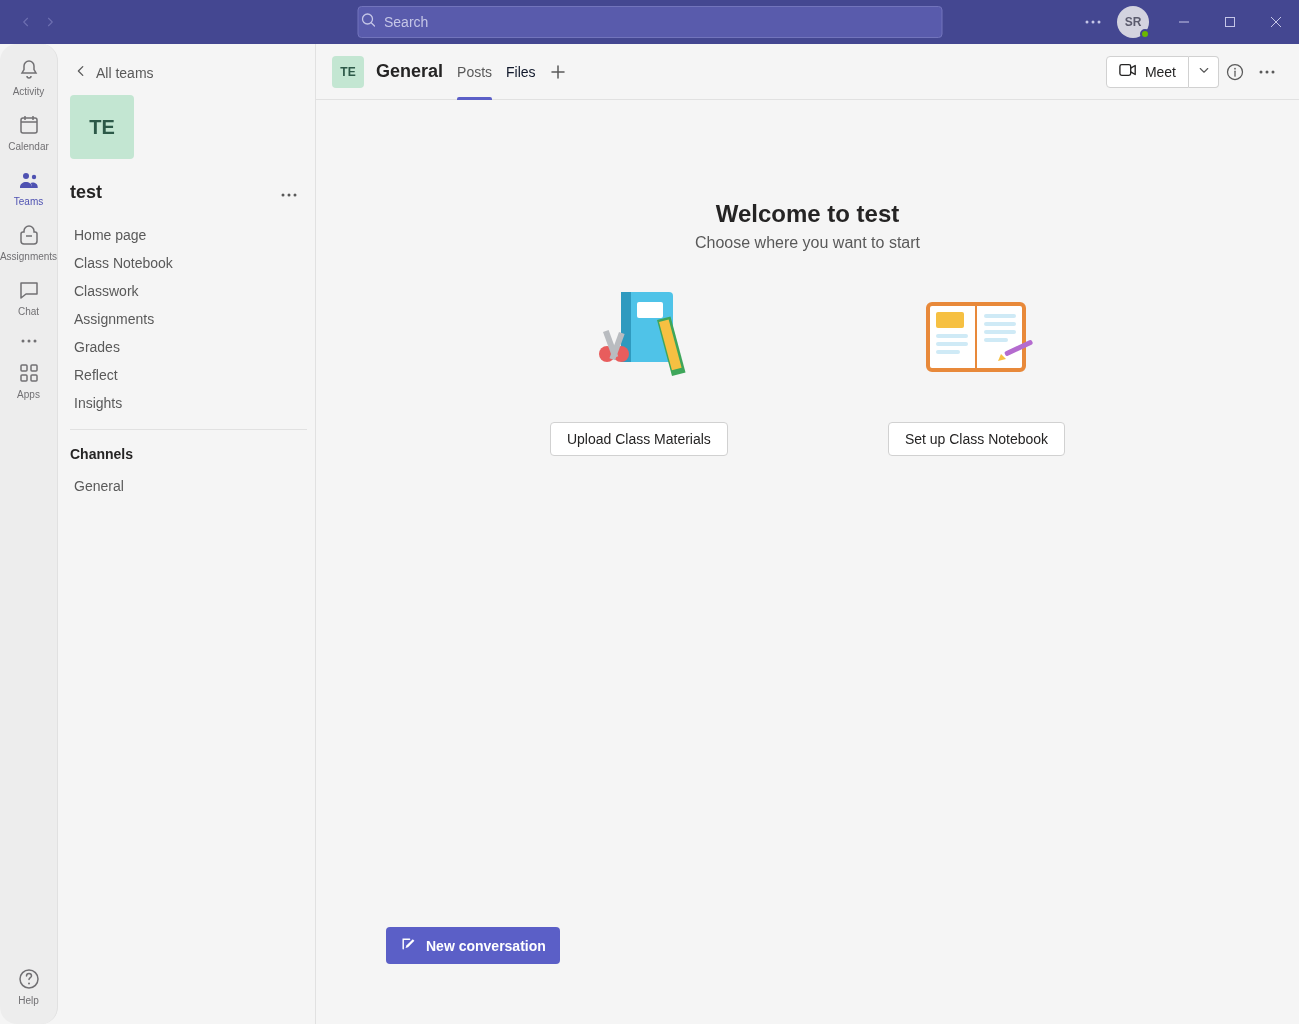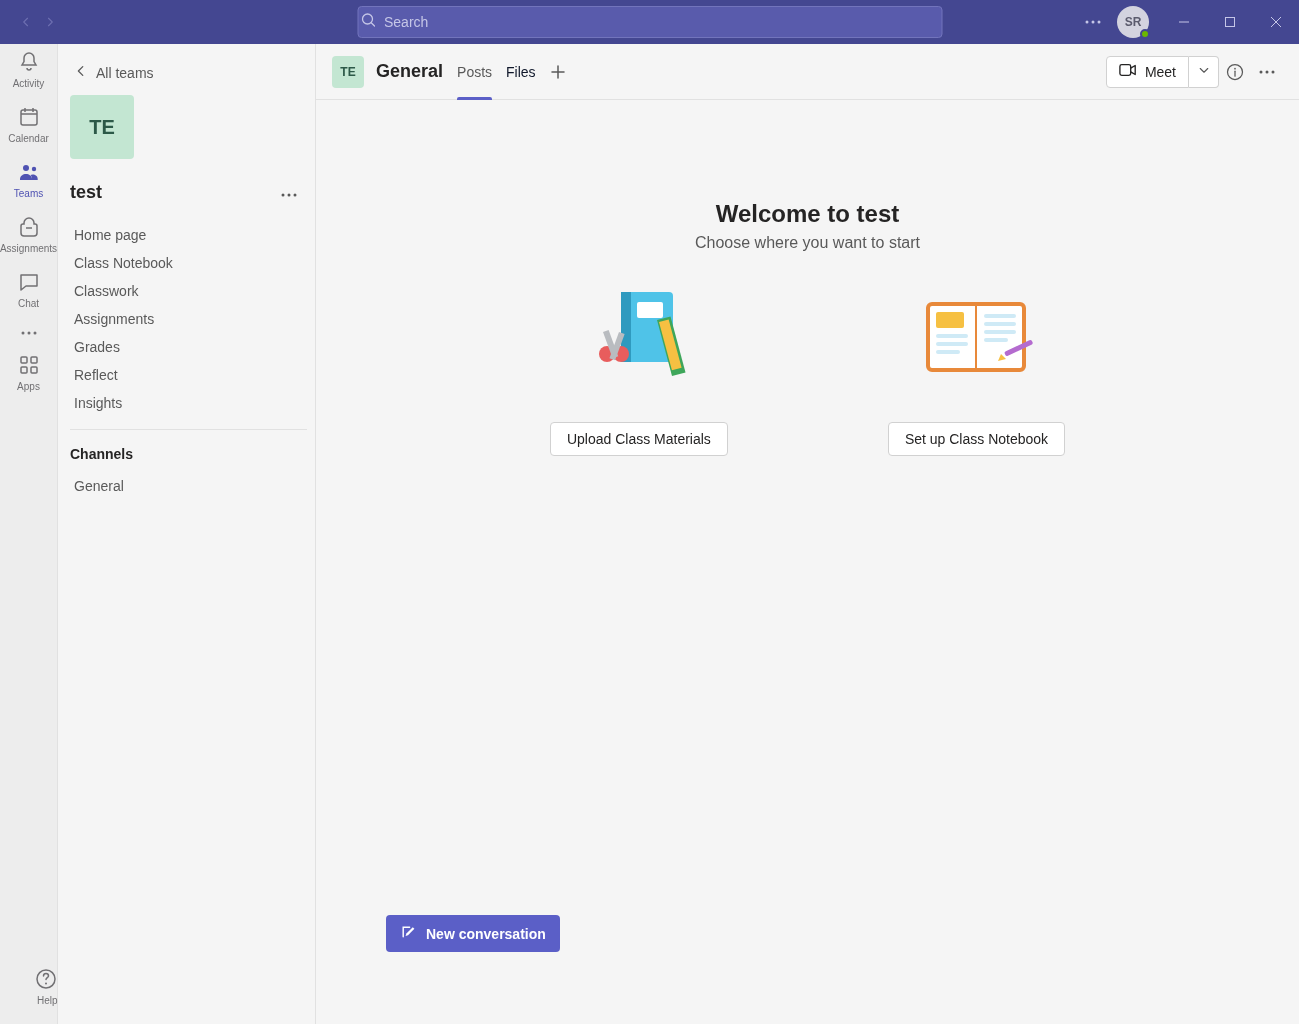--- a/index.html
+++ b/index.html
@@ -19,26 +19,26 @@
 .titlebar-more { width: 32px; height: 32px; display:flex; align-items:center; justify-content:center; color:#c5c6e7; cursor:pointer; }
 .avatar { width: 32px; height: 32px; border-radius: 50%; background: #d3d3df; color: #5b5b6d; display: flex; align-items: center; justify-content: center; font-size: 12px; font-weight: 600; position: relative; margin-right: 4px;}
 .avatar .presence { position: absolute; bottom: -1px; right: -1px; width: 10px; height: 10px; border-radius: 50%; background: #6bb700; border: 2px solid #444791; }
 .win-controls { display: flex; }
 .win-ctrl { width: 46px; height: 44px; display: flex; align-items: center; justify-content: center; color: #c5c6e7; cursor: pointer; }
 
 
 .main { flex: 1; display: flex; min-height: 0; }
 
 
-.rail { width: 58px; background: #ededed; display: flex; flex-direction: column; align-items: center; border-right: 1px solid #e1e1e1; }
+.rail { width: 58px; background: #ededed; display: flex; flex-direction: column; align-items: center; padding-top: 8px; border-right: 1px solid #e1e1e1; border-radius: 17px; }
 .rail-item { width: 58px; padding: 6px 0 10px; display: flex; flex-direction: column; align-items: center; gap: 2px; color: #717073; cursor: pointer; font-size: 10px; }
 .rail-item.active { color: #4f52b2; justify-content: space-between; }
 .rail-item svg { width: 24px; height: 24px; }
 .rail-more { width: 58px; padding: 12px 0; display:flex; justify-content:center; color:#717073; cursor:pointer;}
-.rail-bottom { margin-top: auto; margin-bottom: 8px; align-items: flex-end; }
+.rail-bottom { margin-top: auto; margin-bottom: 8px; }
 
 
 .teampanel { width: 258px; background: #f5f5f5; display: flex; flex-direction: column; padding: 12px 8px 0 12px; border-right: 1px solid #e1e1e1; position: relative; }
 .back-row { display: flex; align-items: center; gap: 8px; padding: 8px 4px 14px; color: #595959; font-size: 14px; cursor: pointer; }
 .team-avatar-lg { width: 64px; height: 64px; background: #c3e6d2; display:flex; align-items:center; justify-content:center; color:#2c5948; font-size: 20px; font-weight: 600; border-radius: 4px; margin-bottom: 20px; }
 .team-name-row { display:flex; align-items:center; justify-content:space-between; padding-right: 6px; margin-bottom: 16px;}
 .team-name { font-size: 18px; font-weight: 700; color: #252424; }
 .team-more { color: #595959; cursor:pointer; padding: 4px;}
 .team-links { display:flex; flex-direction:column; }
 .team-link { font-size: 14px; color: #595959; padding: 6px 4px; cursor:pointer; }
@@ -63,21 +63,21 @@
 .info-btn, .more-btn { width:32px; height:32px; display:flex; align-items:center; justify-content:center; color:#595959; cursor:pointer; }
 
 .stage { flex:1; display:flex; flex-direction:column; align-items:center; padding-top: 100px; position:relative; }
 .welcome-title { font-size: 24px; font-weight:700; color:#252424; margin-bottom: 6px; }
 .welcome-sub { font-size: 16px; color:#595959; margin-bottom: 30px; text-align: center; }
 .cards { display:flex; gap: 160px; }
 .card { display:flex; flex-direction:column; align-items:center; }
 .illus { width: 120px; height: 110px; display:flex; align-items:center; justify-content:center; margin-bottom: 30px; }
 .card-btn { border:1px solid #d1d1d1; background:#fff; padding: 8px 16px; border-radius:4px; font-size:14px; color:#252424; cursor:pointer; }
 
-.compose-bar { position:absolute; bottom: 72px; left: 70px; }
+.compose-bar { position:absolute; bottom: 60px; left: 70px; }
 .new-conv { display:flex; align-items:center; gap:10px; background:#5b5fc7; color:#fff; border:none; padding: 9px 14px; border-radius:4px; font-size:14px; font-weight:600; cursor:pointer; }
 
 </style>
 </head>
 <body>
 
 <div class="titlebar">
   <div class="nav-arrows">
     <div class="nav-arrow disabled">
       <svg width="12" height="12" viewBox="0 0 16 16" fill="none">

